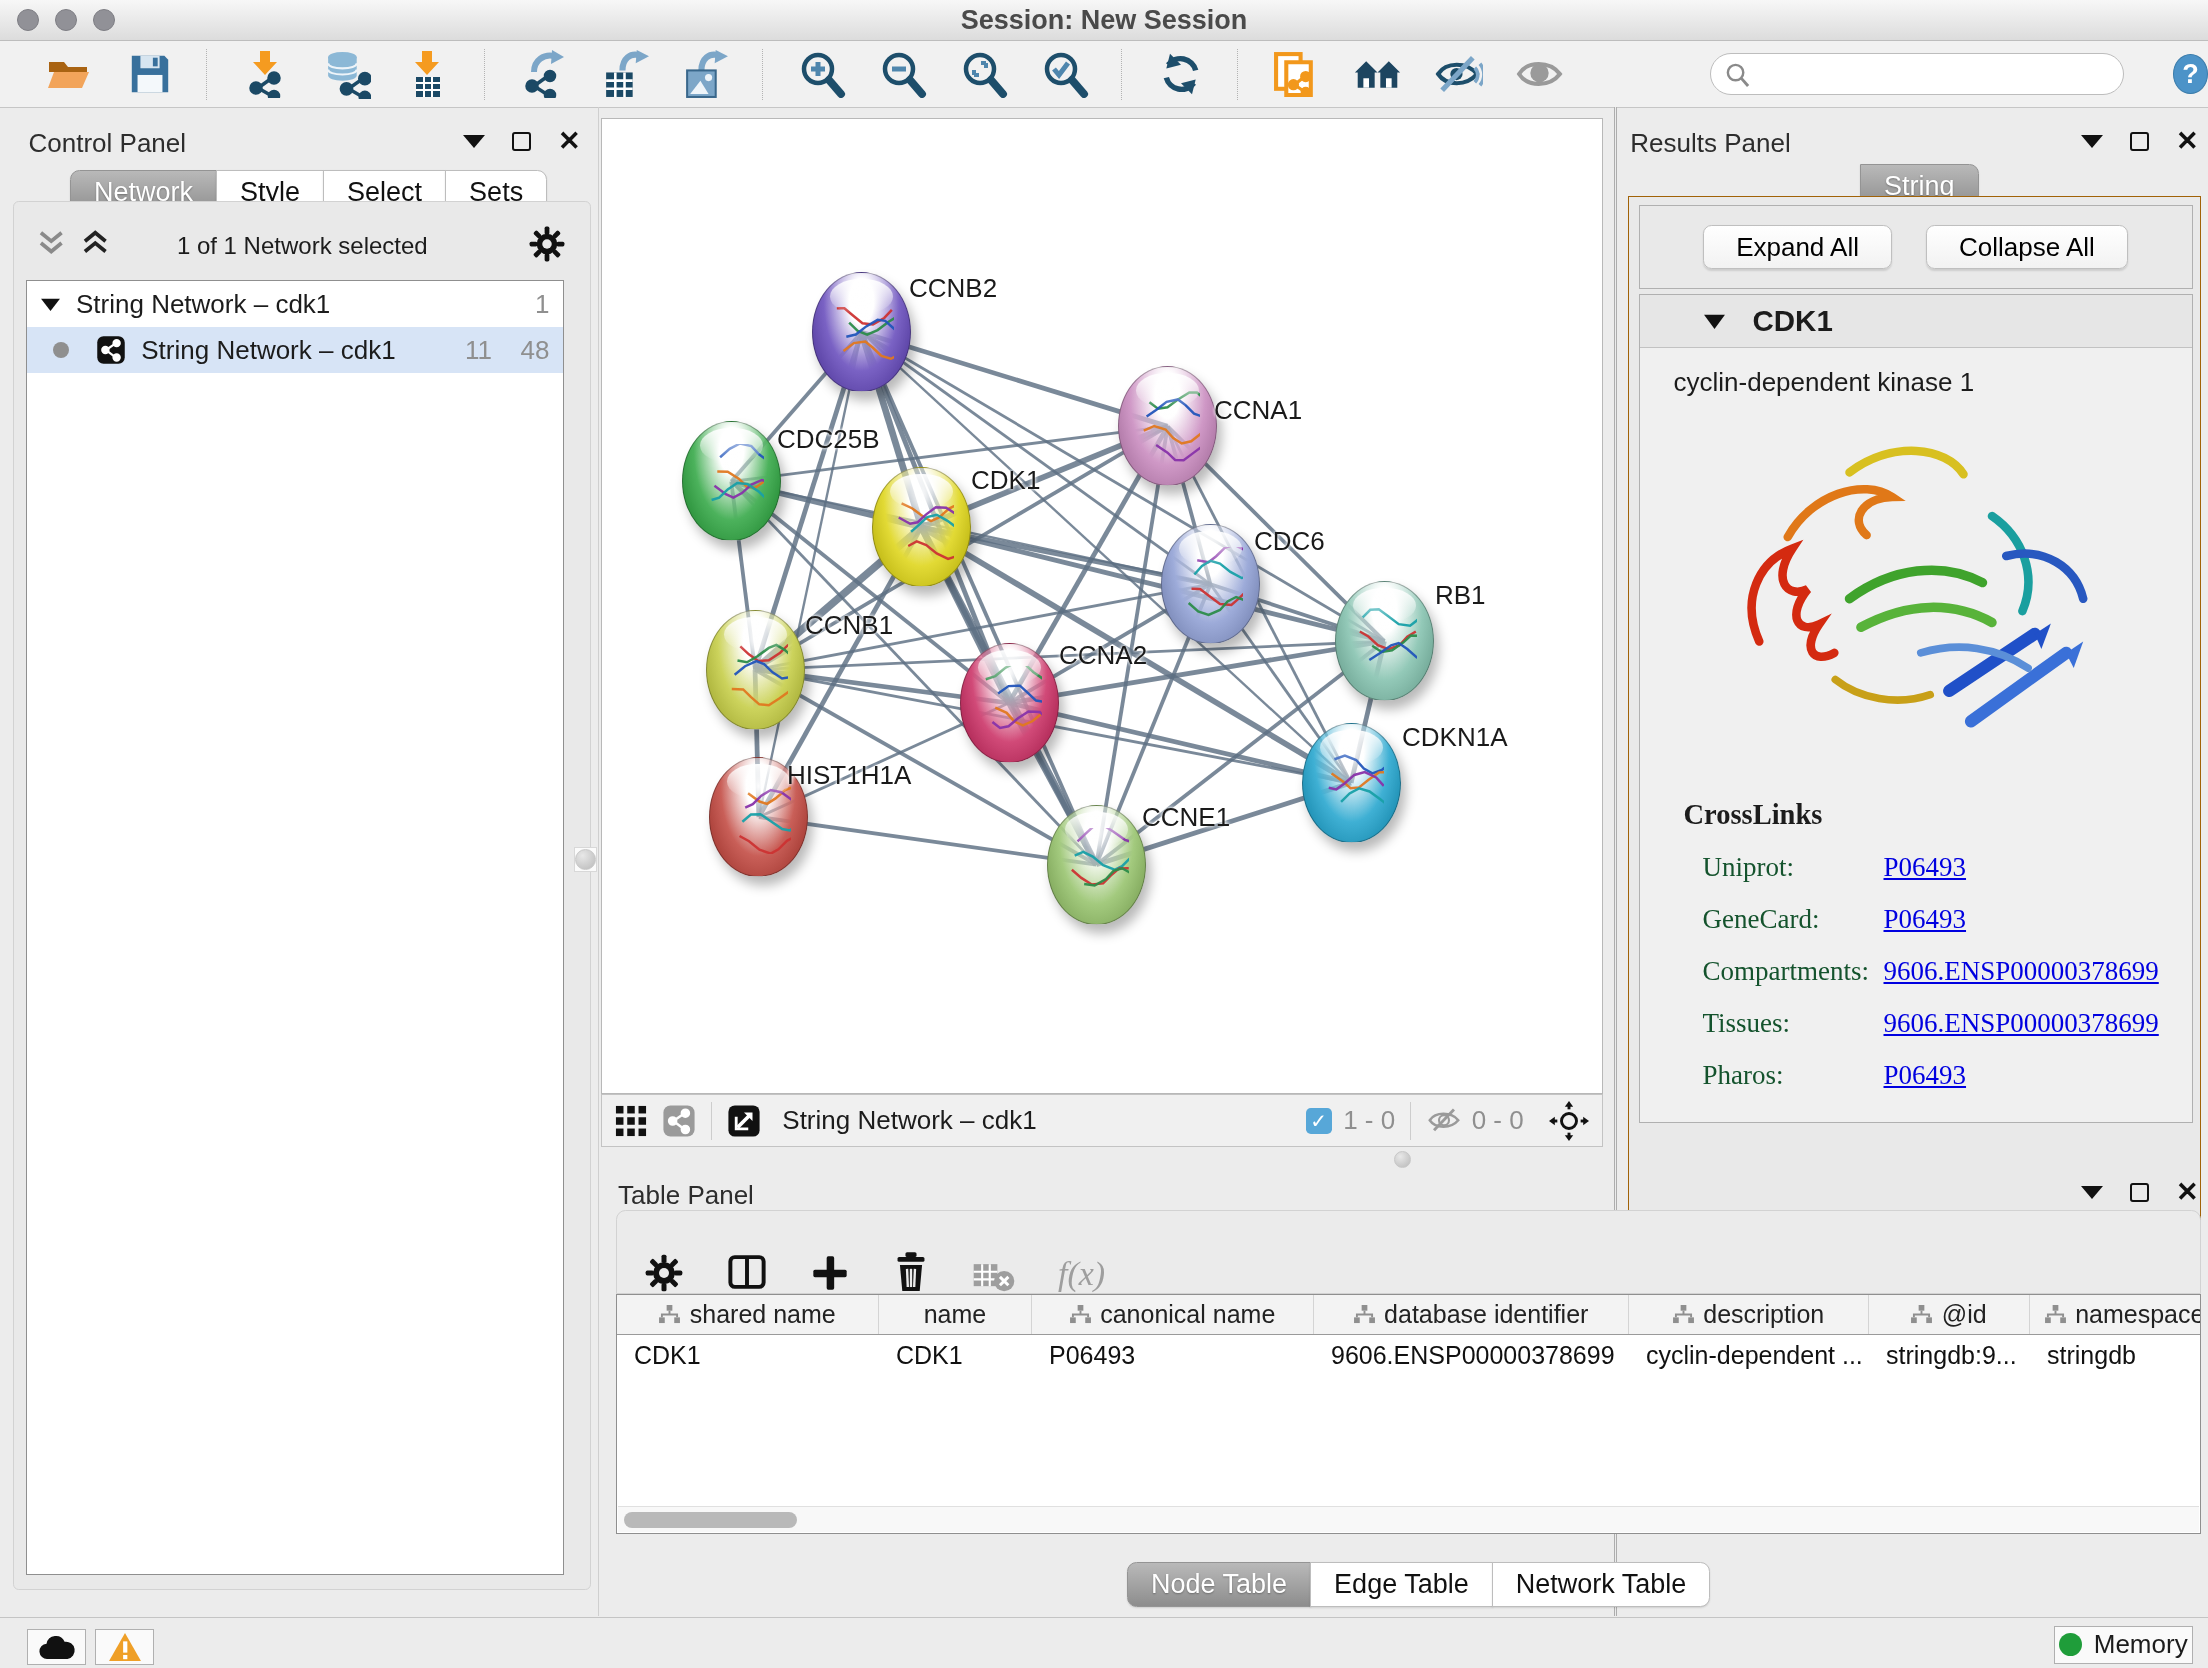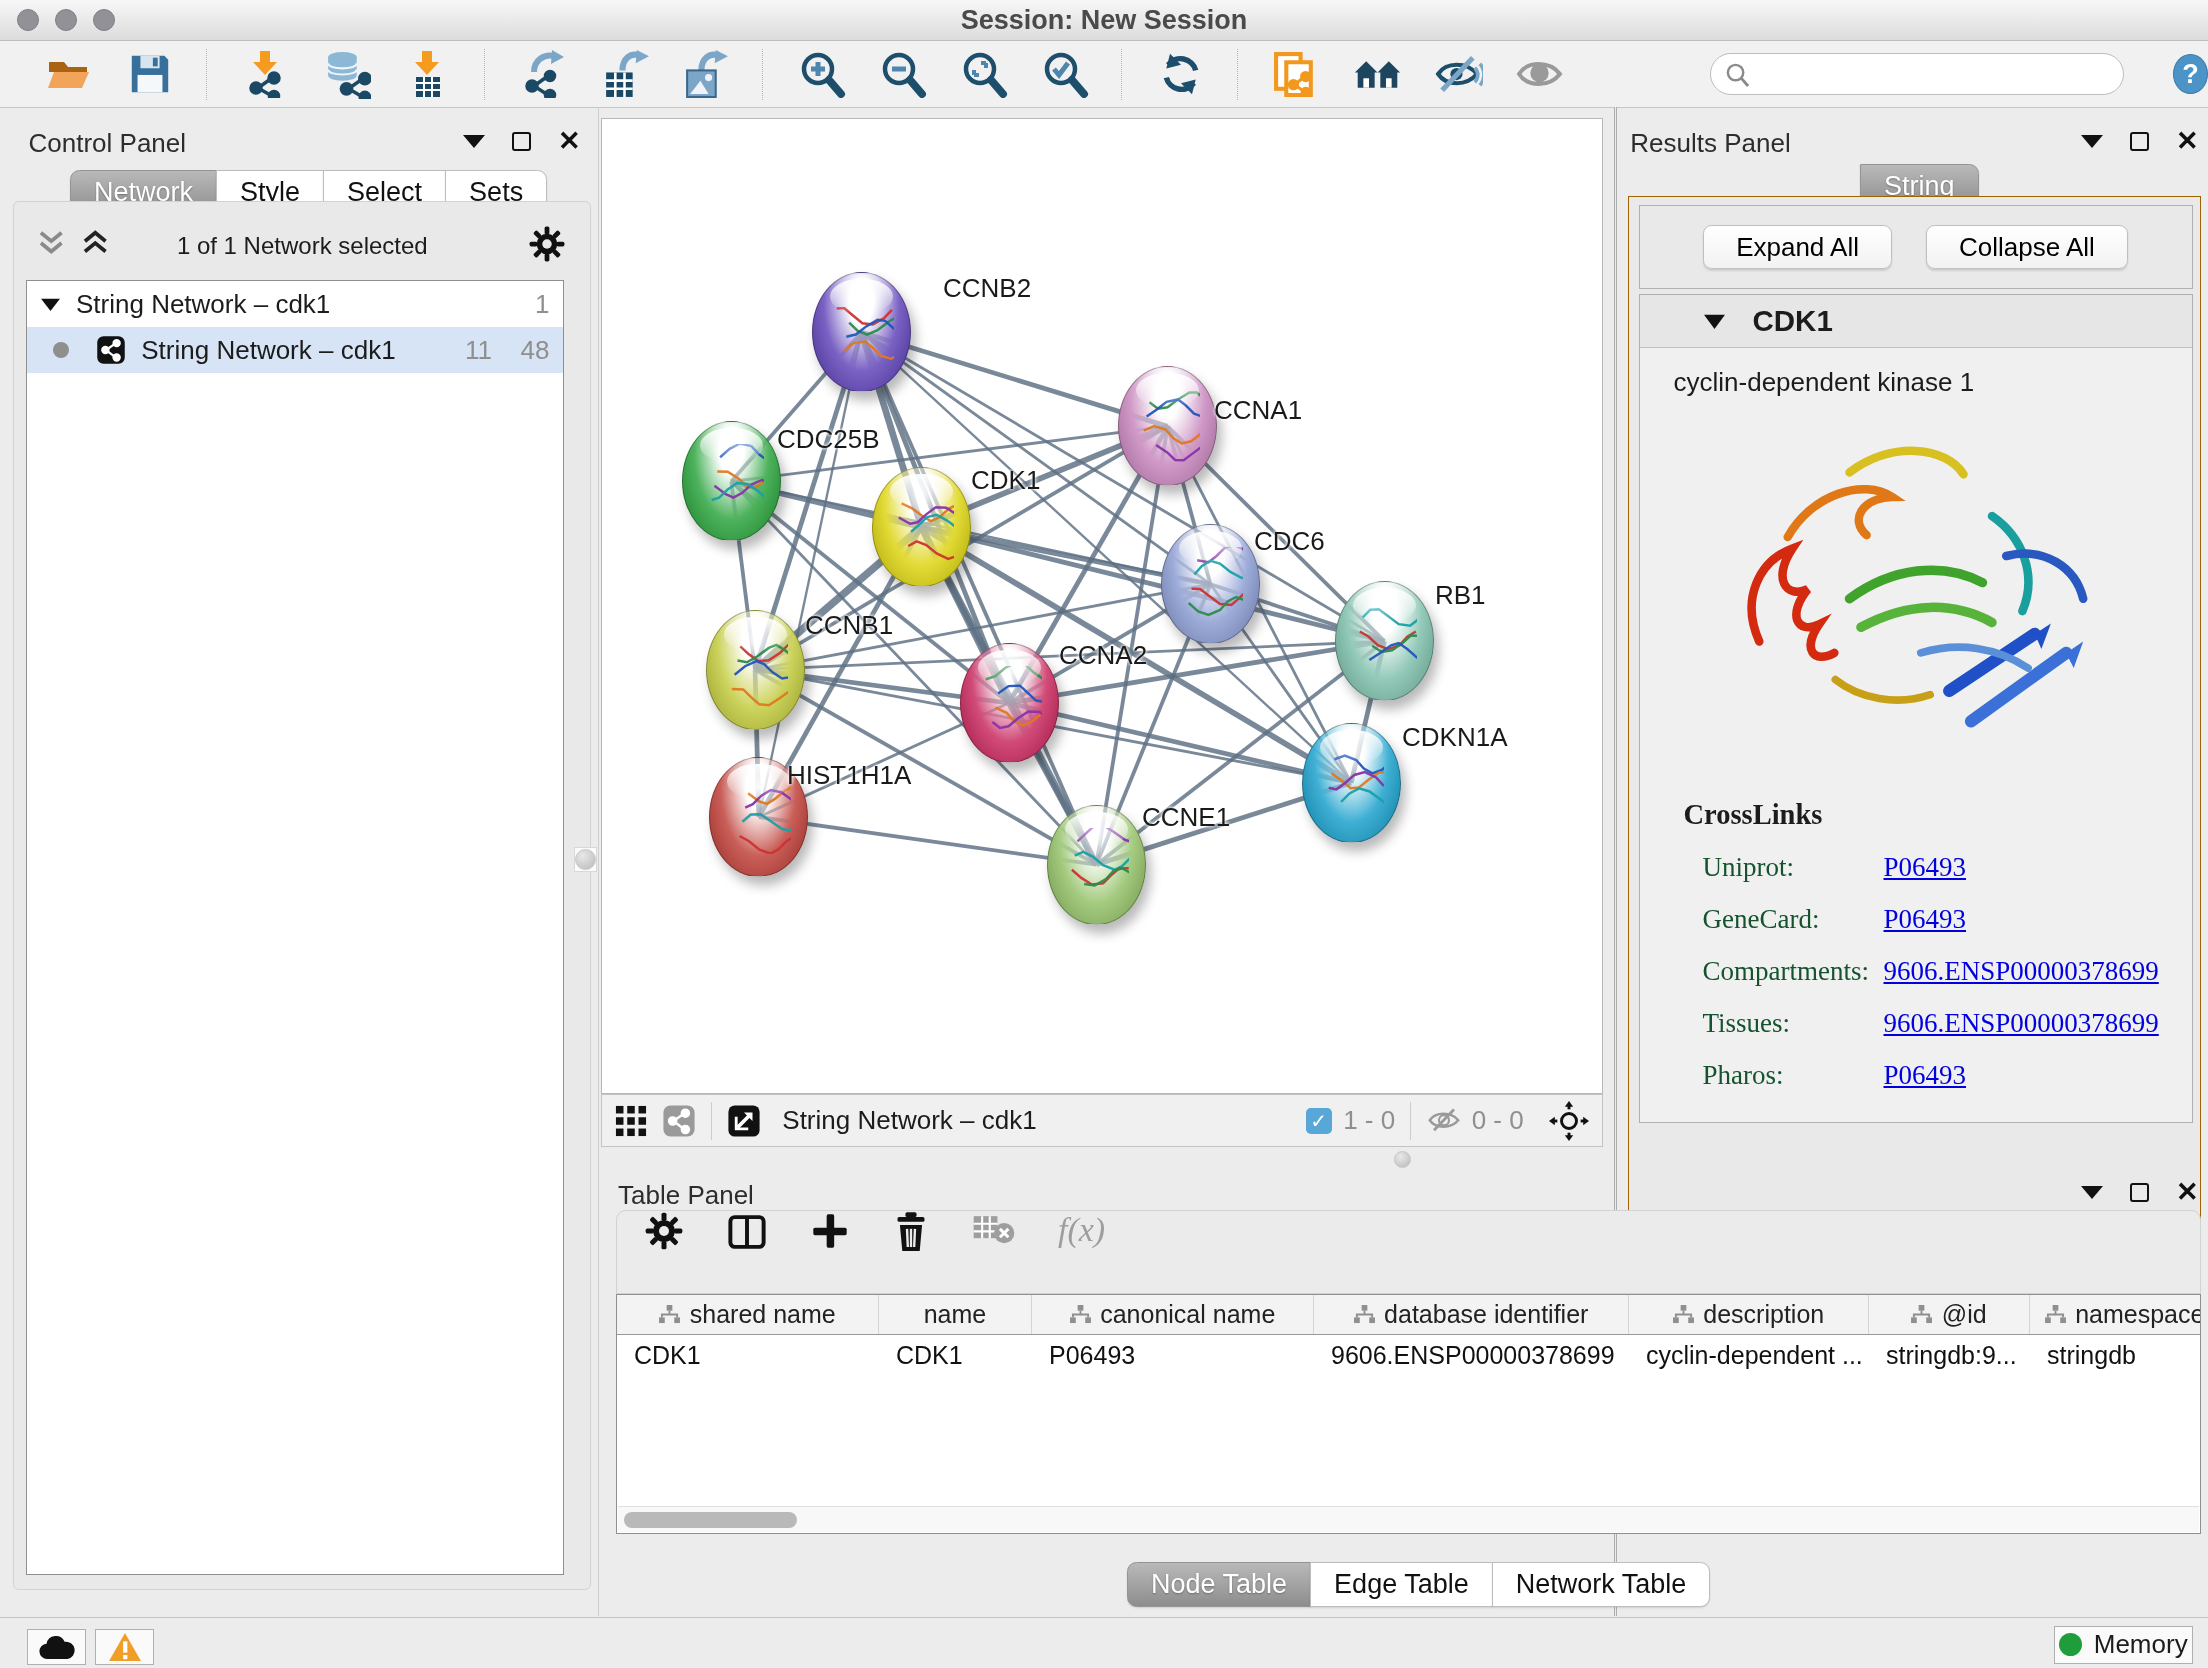--- a/index.html
+++ b/index.html
@@ -74,21 +74,21 @@
   .gene-name { font-size:29.5px; font-weight:bold; margin-left:27px; }
   .rp-desc { font-size:26px; margin:19px 0 0 34px; }
   .serif { font-family:"Liberation Serif", serif; }
   .xl-title { font-size:28.5px; font-weight:bold; margin:15px 0 0 44px; }
   .xl-row { display:flex; font-size:27px; margin:21px 0 0 63px; }
   .xl-label { width:181px; color:#14532d; }
   .xl-link { color:#0000e0; text-decoration:underline; }
 
   
   .tp-toolbar { position:absolute; left:616px; top:1210px; width:1585px; height:84px; background:#ebebeb;
-    border:1px solid #d2d2d2; border-radius:9.5px 9.5px 0 0; display:flex; align-items:flex-start; padding-left:27px; gap:42px; }
+    border:1px solid #d2d2d2; border-radius:9.5px 9.5px 0 0; display:flex; align-items:flex-end; padding-left:27px; gap:42px; }
   .tp-table { position:absolute; left:616px; top:1294px; width:1585px; height:240px; background:#fff; border:1.9px solid #8f8f8f; overflow:hidden; }
   .thead { display:flex; height:40px; background:#f3f3f3; border-bottom:1.9px solid #9a9a9a; }
   .th { display:flex; align-items:center; justify-content:center; gap:9.5px; font-size:25px; color:#222;
     border-right:1px solid #d4d4d4; flex:none; }
   .trow { display:flex; height:40px; }
   .td { font-size:25px; color:#111; padding-left:17px; display:flex; align-items:center; flex:none; }
   .hscroll { position:absolute; left:618px; top:1506px; width:1581px; height:26px; background:#f8f8f8; border-top:1px solid #e0e0e0; }
   .hthumb { position:absolute; left:5.7px; top:4.8px; width:173px; height:16px; background:#b9b9b9; border-radius:8.6px; }
 
   
@@ -402,21 +402,21 @@
       <line x1="788" y1="698" x2="520" y2="784" stroke="#5d6f82" stroke-width="5" stroke-opacity="0.82"></line>
       <line x1="165" y1="734" x2="520" y2="784" stroke="#5d6f82" stroke-width="4" stroke-opacity="0.82"></line>
     </svg><div class="node" style="left: 210px; top: 153px; background: radial-gradient(at 50% 24%, rgba(255, 255, 255, 0.97) 0%, rgba(255, 255, 255, 0.45) 18%, rgb(122, 98, 196) 55%, rgb(67, 43, 141) 100%);">
       <svg width="65" height="74" viewBox="0 0 68 78">
         <path d="M8 14 L16.0 14.0 L25.0 21.6 L35.0 29.8 L46.0 31.0 L58.0 24.2 L66.0 15.6" stroke="#cc3333" stroke-width="2.6" fill="none" opacity="0.95"></path>
         <path d="M21 29 L30.0 37.9 L40.0 41.8 L51.0 37.0 L63.0 28.0 L71.0 23.0 L80.0 26.7" stroke="#2c8c4a" stroke-width="2.6" fill="none" opacity="0.95"></path>
         <path d="M18 44 L28.0 41.7 L39.0 33.1 L51.0 26.2 L59.0 27.2 L68.0 35.3 L78.0 43.0" stroke="#2255bb" stroke-width="2.6" fill="none" opacity="0.95"></path>
         <path d="M15 59 L26.0 50.7 L38.0 49.0 L46.0 55.6 L55.0 64.3 L65.0 67.2 L76.0 61.6" stroke="#e07820" stroke-width="2.6" fill="none" opacity="0.95"></path>
       </svg>
       <div class="gloss"></div>
-    </div><div class="nlabel" style="left: 307px; top: 154px; margin-left: 34px;">CCNB2</div><div class="node" style="left: 516px; top: 247px; background: radial-gradient(at 50% 24%, rgba(255, 255, 255, 0.97) 0%, rgba(255, 255, 255, 0.45) 18%, rgb(207, 152, 198) 55%, rgb(152, 97, 143) 100%);">
+    </div><div class="nlabel" style="left: 307px; top: 154px;">CCNB2</div><div class="node" style="left: 516px; top: 247px; background: radial-gradient(at 50% 24%, rgba(255, 255, 255, 0.97) 0%, rgba(255, 255, 255, 0.45) 18%, rgb(207, 152, 198) 55%, rgb(152, 97, 143) 100%);">
       <svg width="65" height="74" viewBox="0 0 68 78">
         <path d="M15 14 L24.0 20.7 L34.0 19.3 L45.0 11.0 L57.0 3.6 L65.0 3.7 L74.0 11.4" stroke="#2c8c4a" stroke-width="2.6" fill="none" opacity="0.95"></path>
         <path d="M12 29 L22.0 22.2 L33.0 13.6 L45.0 11.0 L53.0 17.0 L62.0 25.9 L72.0 29.6" stroke="#2255bb" stroke-width="2.6" fill="none" opacity="0.95"></path>
         <path d="M9 44 L20.0 39.0 L32.0 42.7 L40.0 51.6 L49.0 57.5 L59.0 55.1 L70.0 46.5" stroke="#e07820" stroke-width="2.6" fill="none" opacity="0.95"></path>
         <path d="M22 59 L34.0 67.1 L42.0 74.8 L51.0 75.0 L61.0 67.6 L72.0 59.3 L84.0 57.8" stroke="#8833aa" stroke-width="2.6" fill="none" opacity="0.95"></path>
       </svg>
       <div class="gloss"></div>
     </div><div class="nlabel" style="left: 612px; top: 248px; margin-top: 28px;">CCNA1</div><div class="node" style="left: 80px; top: 302px; background: radial-gradient(at 50% 24%, rgba(255, 255, 255, 0.97) 0%, rgba(255, 255, 255, 0.45) 18%, rgb(76, 178, 92) 55%, rgb(21, 123, 37) 100%);">
       <svg width="65" height="74" viewBox="0 0 68 78">
         <path d="M22 14 L32.0 5.1 L43.0 -0.6 L55.0 2.2 L63.0 10.9 L72.0 17.5 L82.0 15.9" stroke="#2255bb" stroke-width="2.6" fill="none" opacity="0.95"></path>

